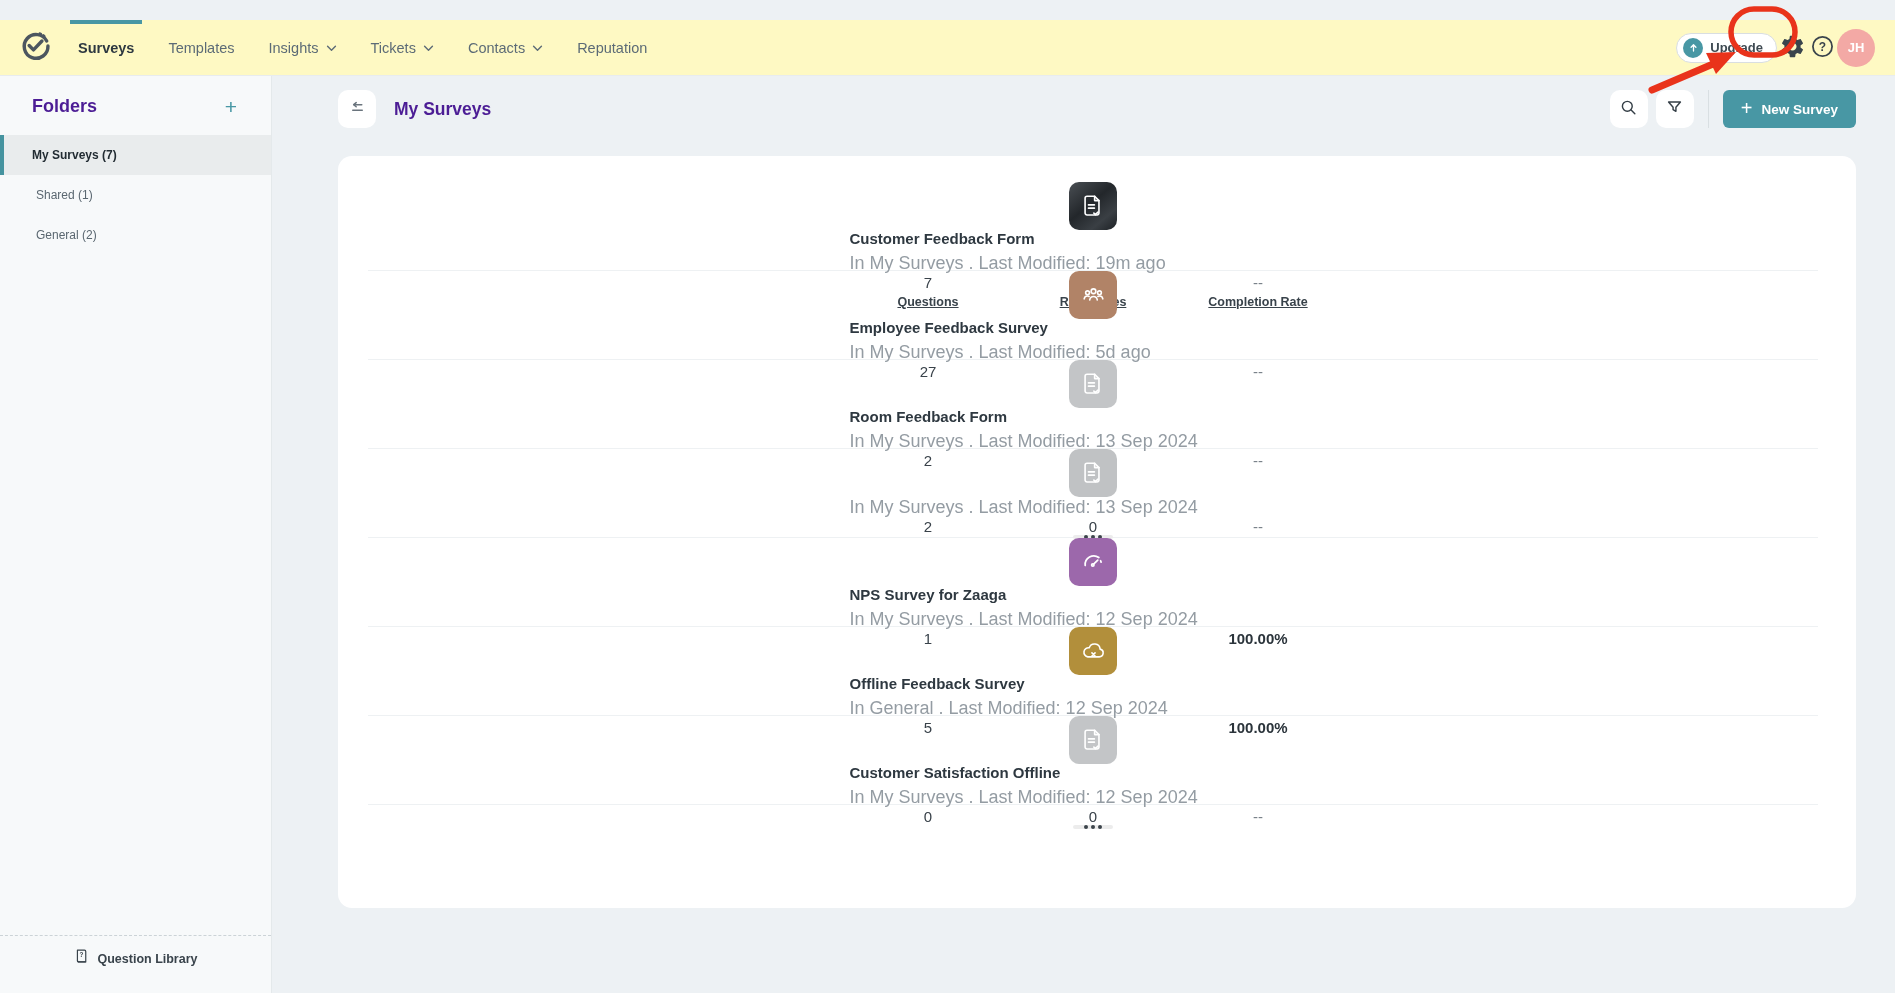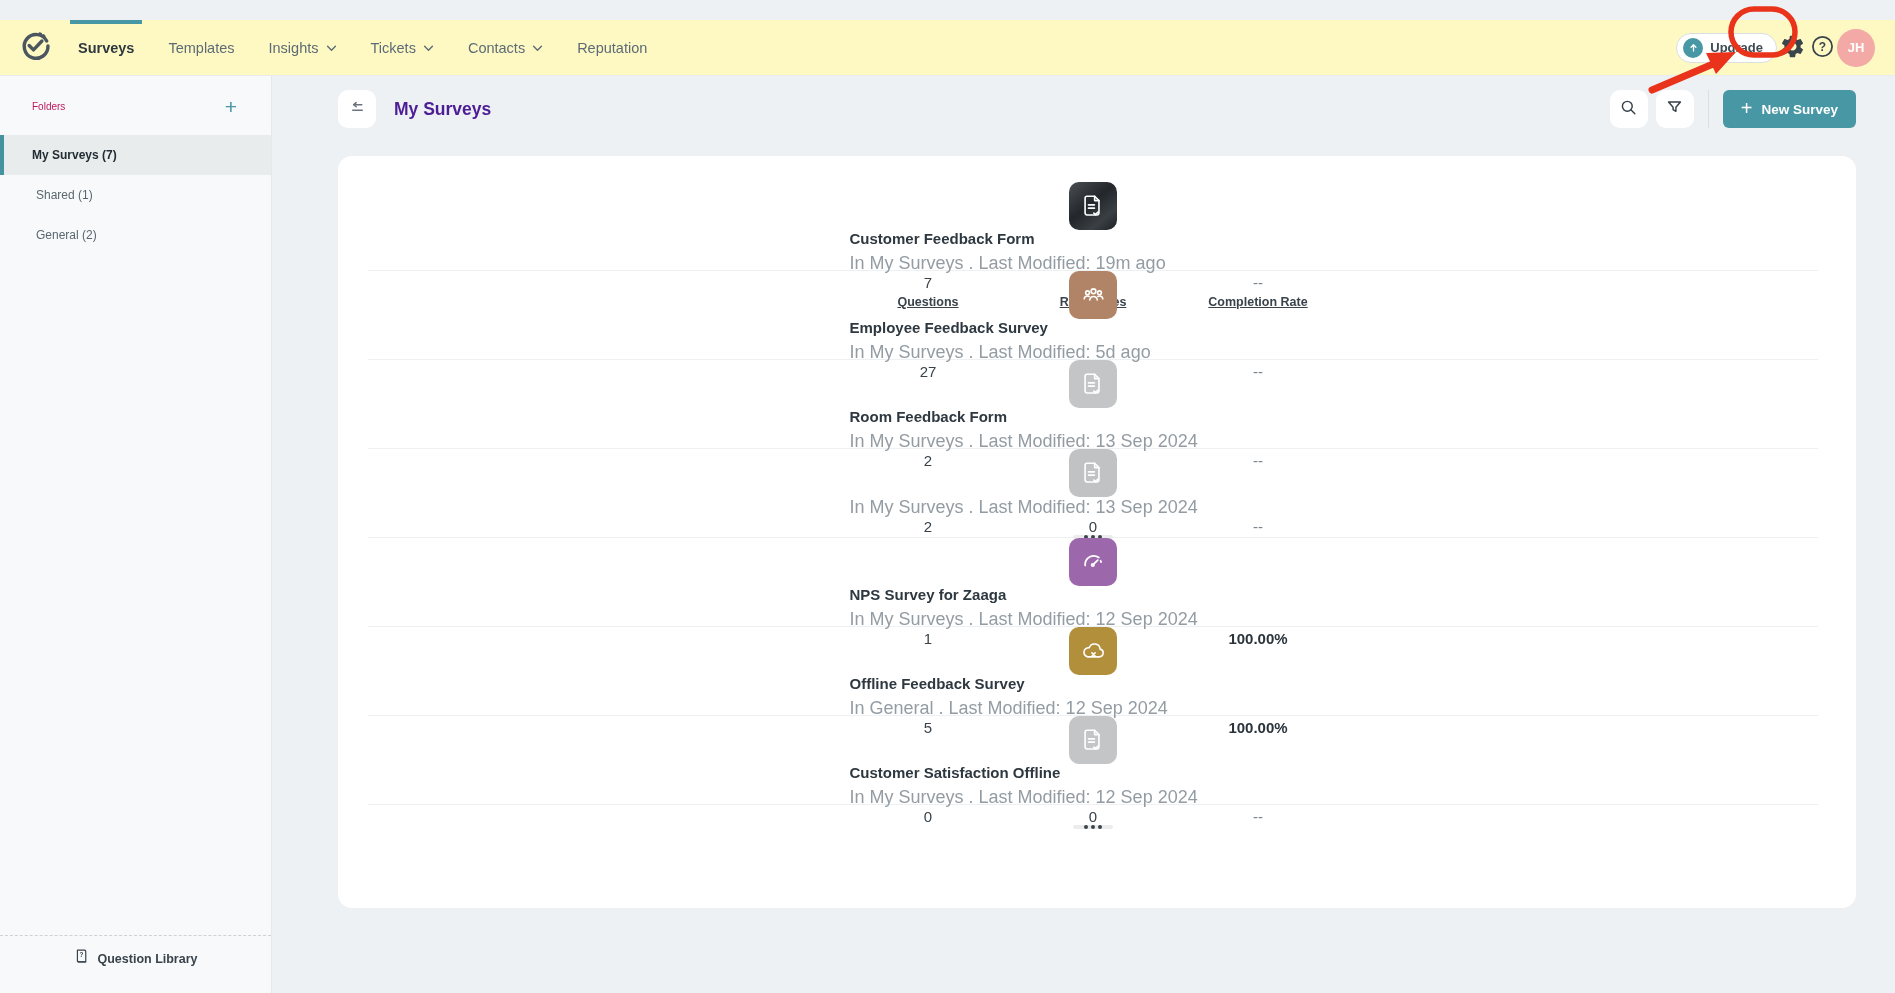--- a/index.html
+++ b/index.html
@@ -15,21 +15,21 @@
   .nav-chevron { display:flex; margin-top:2px; }
   .topbar-right { margin-left:auto; display:flex; align-items:center; gap:0; padding-right:20px; }
   .upgrade-btn { height:30px; display:flex; align-items:center; gap:7px; border:1px solid #d9dee1; background:#fff; border-radius:15px; padding:0 13px 0 6px; font-size:13px; font-weight:700; color:#3f4a52; cursor:pointer; font-family:inherit; }
   .upgrade-circle { width:20px; height:20px; border-radius:50%; background:#4897a4; display:flex; align-items:center; justify-content:center; }
   .icon-btn { background:none; border:none; cursor:pointer; display:flex; align-items:center; justify-content:center; padding:2px; }
   .avatar { width:38px; height:38px; border-radius:50%; background:#f3a9a5; color:#fff; font-size:13px; font-weight:700; display:flex; align-items:center; justify-content:center; cursor:pointer; }
 
   
   .sidebar { position:fixed; top:56px; left:0; width:272px; height:937px; background:#f7f9fa; border-right:1px solid #e4e9eb; }
   .folders-head { display:flex; align-items:center; justify-content:space-between; padding:40px 34px 18px 32px; }
-  .folders-title { font-size:10px; font-weight:400; color:#be185d; }
+  .folders-title { font-size:18px; font-weight:700; color:#4c1d95; }
   .folders-add { font-size:21px; font-weight:300; color:#4897a4; cursor:pointer; line-height:1; background:none; border:none; font-family:inherit; }
   .side-item { height:40px; display:flex; align-items:center; padding-left:32px; font-size:12px; color:#5a6770; cursor:pointer; border-left:4px solid transparent; }
   .side-item.active { background:#e9eced; border-left-color:#45939f; color:#222c33; font-weight:700; padding-left:28px; border-left-width:4px; }
   .side-item.active { padding-left:32px; margin-left:0; border-left:4px solid #45939f; padding-left:28px; }
   .sidebar-footer { position:absolute; bottom:12px; left:0; width:100%; height:46px; border-top:1px dashed #ccd3d7; display:flex; align-items:center; justify-content:center; gap:7px; cursor:pointer; }
   .sidebar-footer span.lbl { font-size:12.5px; font-weight:700; color:#39434b; }
 
   
   .main { position:absolute; left:272px; top:56px; width:1623px; height:937px; background:#edf1f4; }
   .main-header { display:flex; align-items:center; padding:34px 39px 0 66px; height:72px; }

